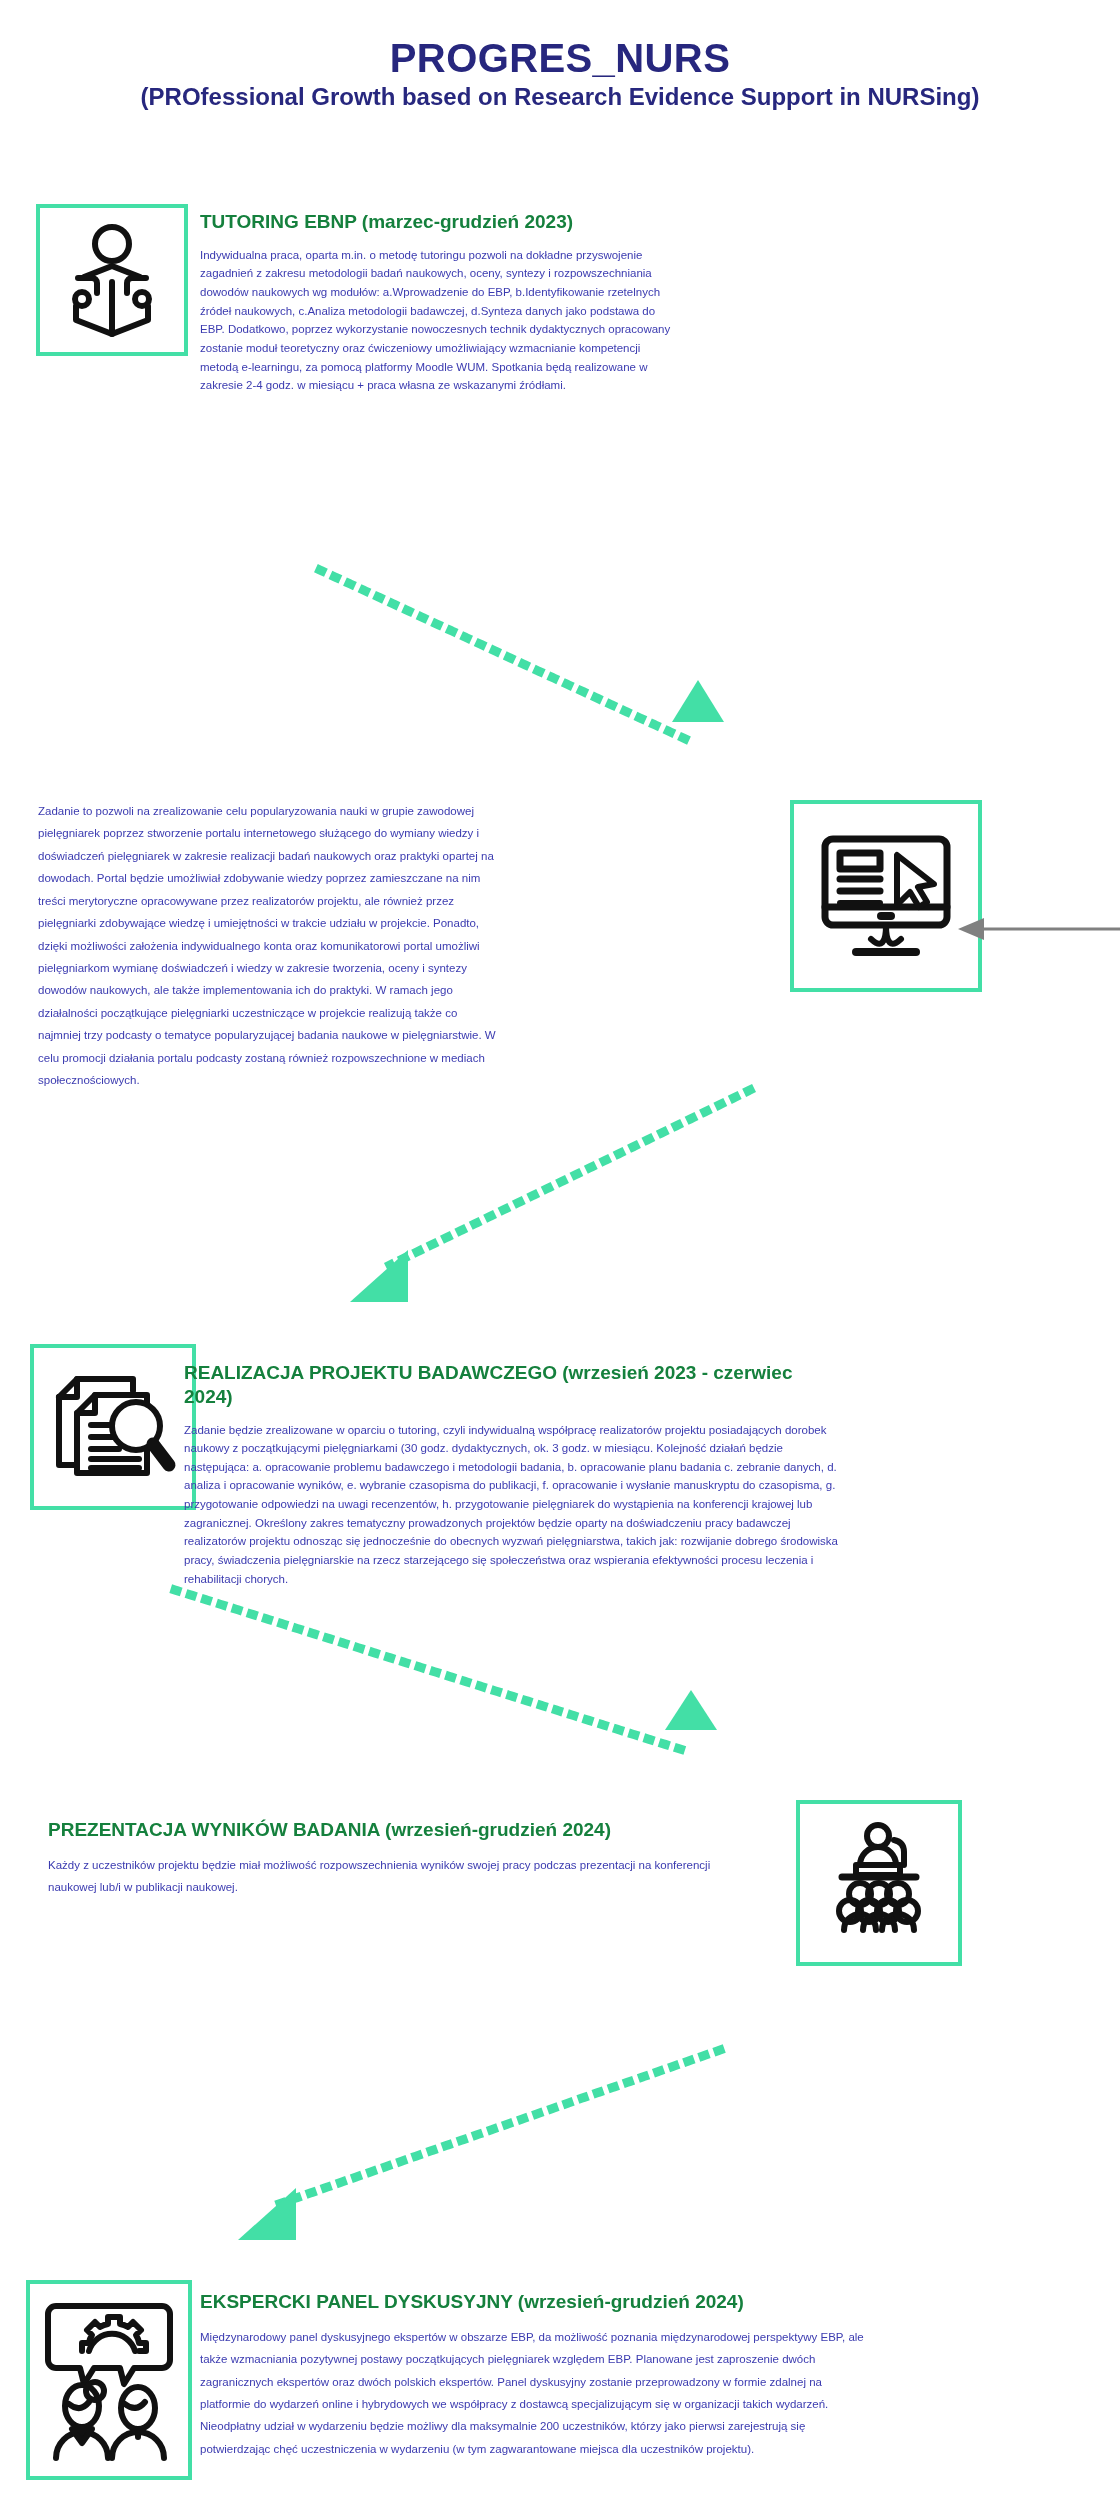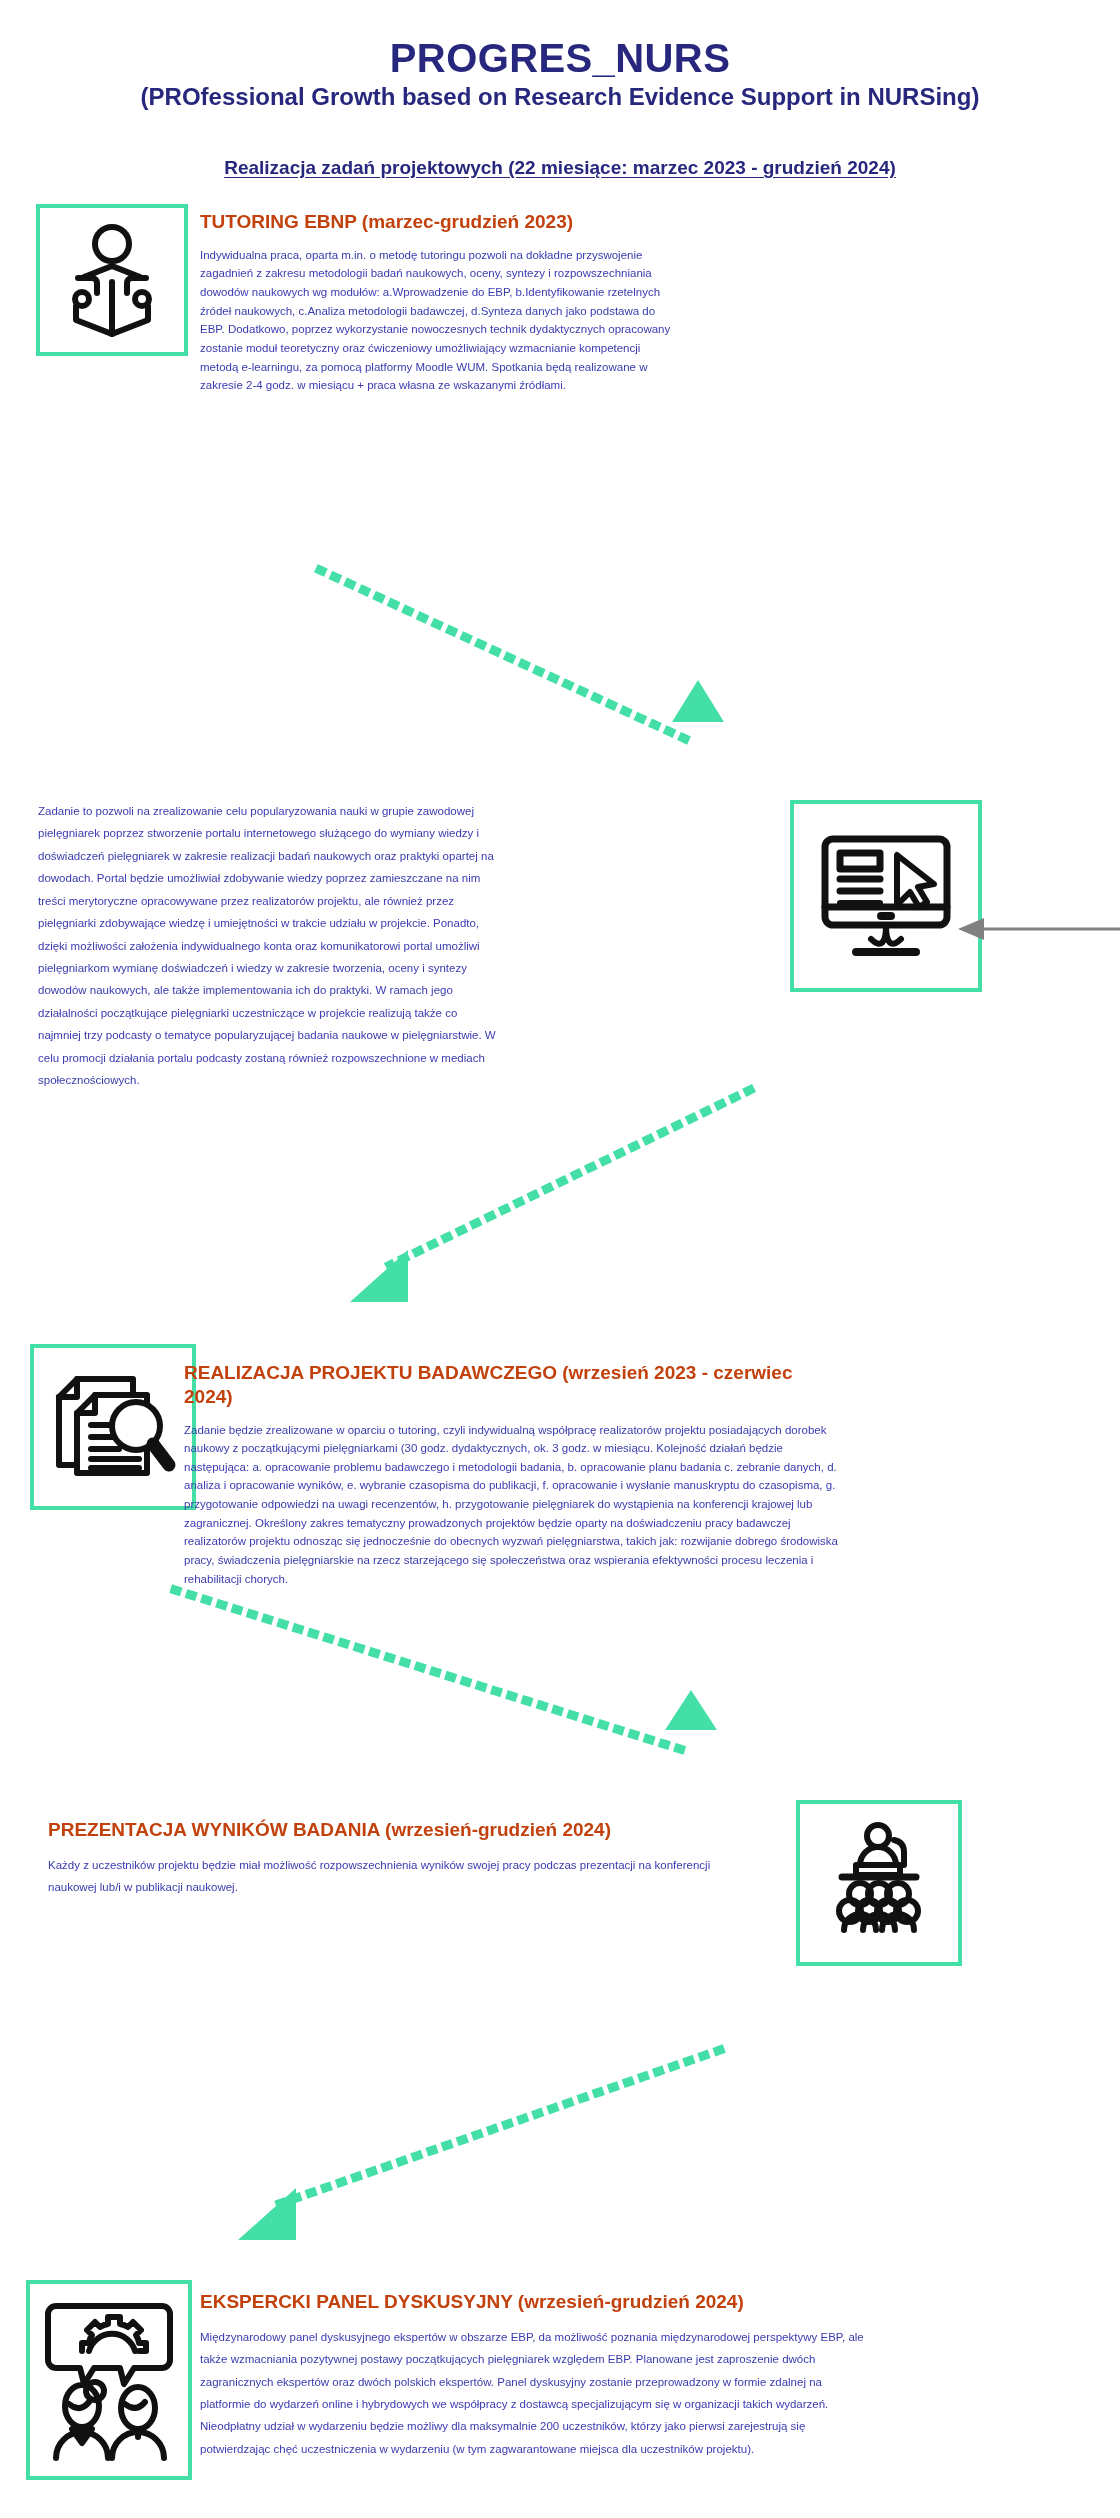--- a/index.html
+++ b/index.html
@@ -61,21 +61,21 @@
     align-items: center;
     justify-content: center;
   }
   .icon-box svg { display: block; }
 
   .text-col { position: absolute; }
 
   .sec-title {
     font-size: 19px;
     font-weight: bold;
-    color: #c2410c;
+    color: #15803d;
     line-height: 1.25;
     margin-bottom: 12px;
   }
 
   .sec-body {
     font-size: 11.5px;
     font-weight: 500;
     color: #3b3bb0;
     line-height: 1.62;
     text-align: left;
@@ -90,21 +90,20 @@
   .grey-pointer { position: absolute; }
 </style>
 </head>
 <body>
 
 <div class="page">
 
   <div class="header">
     <div class="title-main">PROGRES_NURS</div>
     <div class="title-sub">(PROfessional Growth based on Research Evidence Support in NURSing)</div>
-    <div class="title-section">Realizacja zadań projektowych (22 miesiące: marzec 2023 - grudzień 2024)</div>
   </div>
 
   <div class="icon-box" style="left:36px; top:204px; width:152px; height:152px;">
     <span>
       <svg width="120" height="120" viewBox="0 0 120 120" fill="none" stroke="#111" stroke-width="6" stroke-linecap="round" stroke-linejoin="round">
         <circle cx="60" cy="24" r="17"></circle>
         <path d="M32 57 L60 46 L88 57"></path>
         <path d="M26 58 h14 a5 5 0 0 1 5 5 v10"></path>
         <path d="M94 58 h-14 a5 5 0 0 0 -5 5 v10"></path>
         <circle cx="30" cy="79" r="7"></circle>

